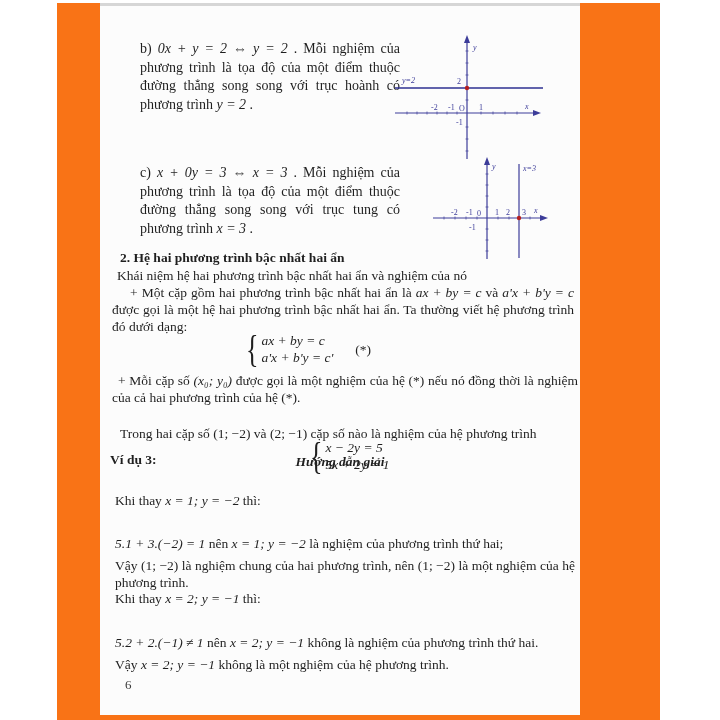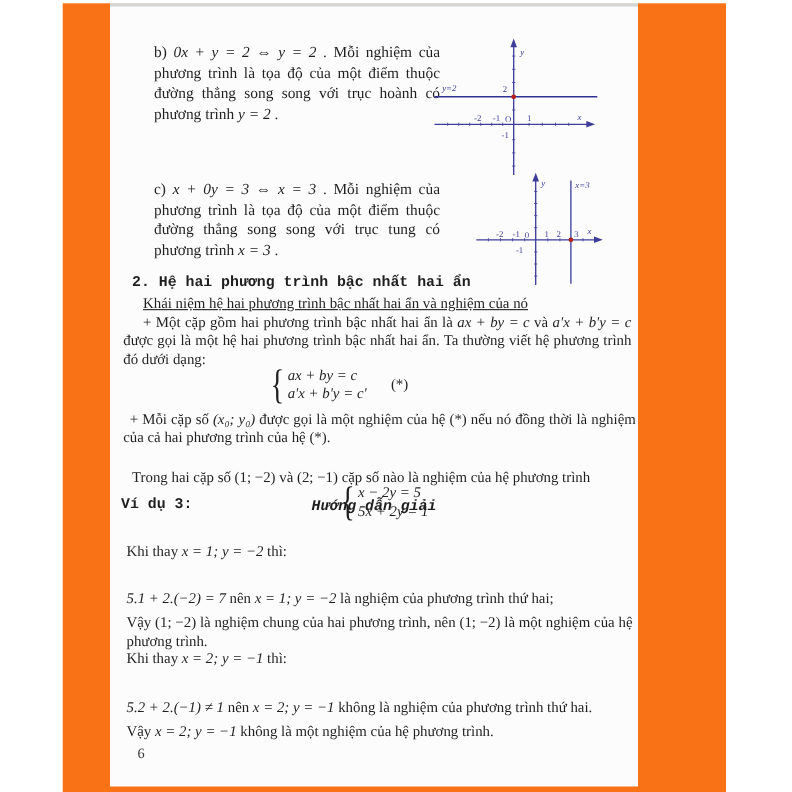--- a/index.html
+++ b/index.html
@@ -6,21 +6,21 @@
   .canvas{position:relative;width:720px;height:720px;background:#ffffff;overflow:hidden;
           font-family:"Liberation Serif","DejaVu Serif",serif;color:#1f1f1f;}
   .photo{position:absolute;left:57px;top:3px;width:603px;height:717px;background:#f97316;}
   .page{position:absolute;left:43px;top:0px;width:480px;height:712px;background:#fcfcfc;
         border-top:3px solid #d6d6d6;box-sizing:border-box;}
   .blk{position:absolute;}
   .just{text-align:justify;}
   .para{font-size:14px;line-height:18.5px;width:260px;}
   .body-txt{font-size:13.5px;line-height:17px;}
   .m{font-style:italic;}
-  .bold{font-weight:bold;font-family:Liberation Mono, monospace;}
+  .bold{font-weight:bold;}
   .sys{display:flex;align-items:center;}
   .brace{font-size:26px;transform:scaleY(1.45);transform-origin:center;font-weight:400;margin-right:3px;}
   .sys-lines{display:flex;flex-direction:column;}
   .sys-line{font-style:italic;font-size:13.5px;line-height:16.5px;}
   .sys-tag{margin-left:22px;font-size:13.5px;}
   .center-line{left:0;width:480px;text-align:center;}
   .graph text{font-size:8px;fill:#3c3c99;font-family:"Liberation Serif","DejaVu Serif",serif;}
   .graph text.axis-letter{font-style:italic;}
   .pageno{font-size:13px;color:#3a3a3a;}
 </style>
@@ -110,21 +110,21 @@
         <text x="34" y="61">-1</text>
         <text x="45" y="62">0</text>
         <text x="63" y="61">1</text>
         <text x="74" y="61">2</text>
         <text x="90" y="61">3</text>
         <text x="102" y="59" class="axis-letter">x</text>
         <text x="37" y="76">-1</text>
       </svg>
 
       <div class="blk body-txt bold" style="left:20px;top:243px;">2. Hệ hai phương trình bậc nhất hai ẩn</div>
-      <div class="blk body-txt" style="left:30px;top:261px;text-decoration:underline;">Khái niệm hệ hai phương trình bậc nhất hai ẩn và nghiệm của nó</div>
+      <div class="blk body-txt" style="left:17px;top:261px;">Khái niệm hệ hai phương trình bậc nhất hai ẩn và nghiệm của nó</div>
 
       <div class="blk body-txt just" style="left:12px;top:278px;width:462px;text-indent:18px;">
         <span>+ Một cặp gồm hai phương trình bậc nhất hai ẩn là </span><span class="m">ax + by = c</span><span> và </span><span class="m">a'x + b'y = c</span><span> được gọi là một hệ hai phương trình bậc nhất hai ẩn. Ta thường viết hệ phương trình đó dưới dạng:</span>
       </div>
 
       <div class="blk sys" style="left:146px;top:327px;">
         <span class="brace">{</span>
         <span class="sys-lines">
           <span class="sys-line">ax + by = c</span>
           <span class="sys-line">a'x + b'y = c'</span>
@@ -148,21 +148,21 @@
       </div>
 
       <div class="blk body-txt bold m center-line" style="top:447px;">Hướng dẫn giải</div>
 
       <div class="blk body-txt" style="left:15px;top:486px;">
         <span>Khi thay </span><span class="m">x = 1; y = −2</span><span> thì:</span>
       </div>
 
 
       <div class="blk body-txt" style="left:15px;top:529px;">
-        <span class="m">5.1 + 2.(−2) = 7</span><span> nên </span><span class="m">x = 1; y = −2</span><span> là nghiệm của phương trình thứ hai;</span>
+        <span class="m">5.1 + 3.(−2) = 1</span><span> nên </span><span class="m">x = 1; y = −2</span><span> là nghiệm của phương trình thứ hai;</span>
       </div>
 
       <div class="blk body-txt just" style="left:15px;top:551px;width:460px;">Vậy (1; −2) là nghiệm chung của hai phương trình, nên (1; −2) là một nghiệm của hệ phương trình.</div>
 
       <div class="blk body-txt" style="left:15px;top:584px;">
         <span>Khi thay </span><span class="m">x = 2; y = −1</span><span> thì:</span>
       </div>
 
 
       <div class="blk body-txt" style="left:15px;top:628px;">

